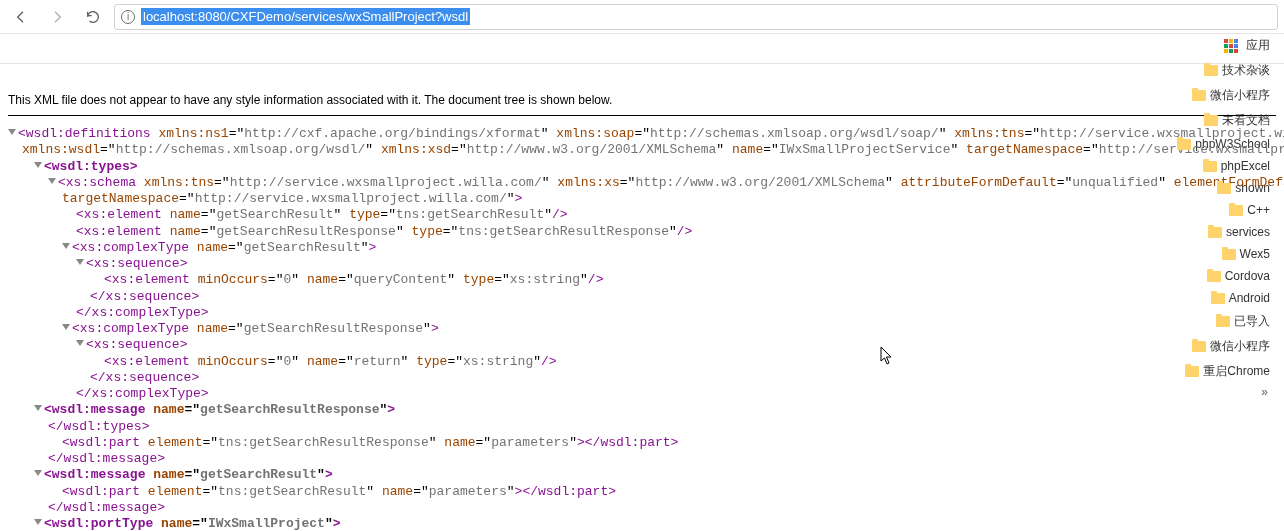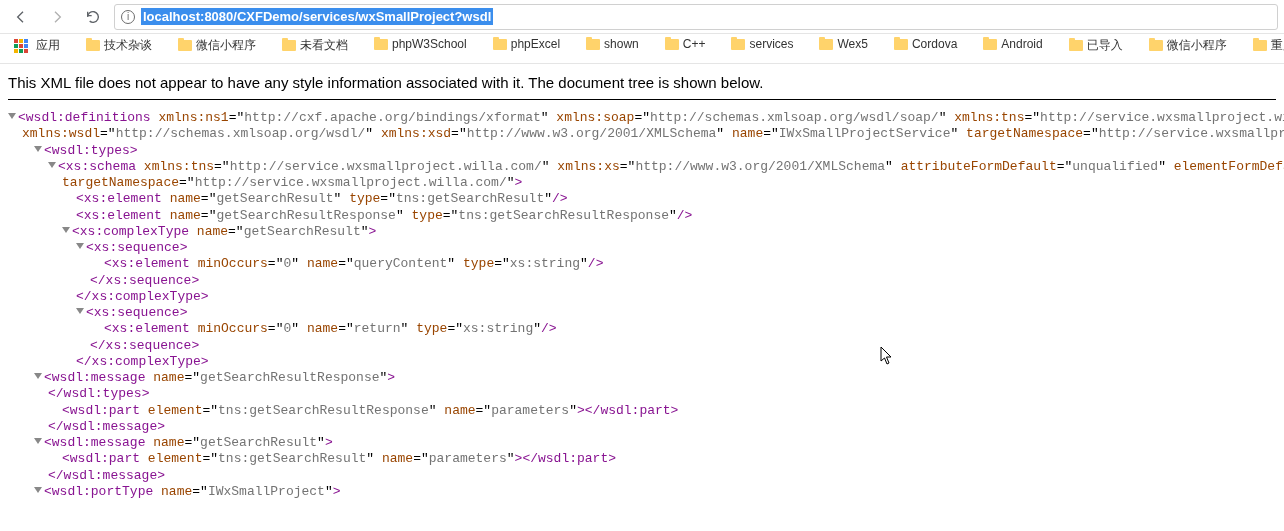--- a/index.html
+++ b/index.html
@@ -48,33 +48,33 @@
     width: 14px; height: 14px; border: 1px solid #6b6b6b; border-radius: 50%;
     display: flex; align-items:center; justify-content:center;
     font-size: 10px; color:#6b6b6b;
   }
   .url-sel {
     background: #3b8eed;
     color: #fff;
     padding: 1px 2px;
     font-size: 13px;
     white-space: pre;
-    font-weight: bold;
   }
   
   .bm-row {
     display: flex;
-    align-items: flex-start;
+    align-items: flex-end;
     height: 30px;
     padding: 0 6px;
-    gap: 10px;
+    gap: 2px;
     border-bottom: 1px solid #e5e5e5;
     font-size: 12px;
     color: #333;
     white-space: nowrap;
+    flex-direction: column;
   }
   .apps-icon {
     display: grid;
     grid-template-columns: repeat(3, 4px);
     grid-auto-rows: 4px;
     gap: 1px;
     margin-right: 4px;
   }
   .apps-icon span { background: #db4437; display:block; }
   .apps-icon span:nth-child(2){background:#f4b400;}
@@ -96,35 +96,35 @@
   .folder-icon::before {
     content:""; position:absolute; top:-2px; left:0; width:6px; height:3px;
     background:#ffd36b; border-radius:1px 1px 0 0;
   }
   .bm-overflow { margin-left: auto; padding: 0 10px; color:#5f6368; cursor:pointer; }
   
   .content {
     padding: 10px 8px 0 8px;
   }
   .notice {
-    font-size: 15px;
+    font-size: 12px;
     color: #000;
-    margin: 0 0 6px 0;
+    margin: 19px 0 6px 0;
   }
   .hr {
     border: none; border-top: 1px solid #000; margin: 8px 0 10px 0;
   }
   .xml-tree {
     font-family: Consolas, "Courier New", monospace;
     font-size: 13px;
     line-height: 1.25;
     white-space: nowrap;
   }
   .line { display:block; }
-  .ind0{padding-left:0;} .ind1{padding-left:14px;} .ind2{padding-left:26px;}
+  .ind0{padding-left:0;} .ind1{padding-left:14px;} .ind2{padding-left:26px;font-weight:bold;}
   .ind3{padding-left:40px;} .ind4{padding-left:54px;} .ind5{padding-left:68px;}
   .ind6{padding-left:82px;} .ind7{padding-left:96px;}
   .tw {
     display:inline-block; width:0; height:0;
     border-left:4px solid transparent; border-right:4px solid transparent;
     border-top:6px solid #888; margin-right:2px; vertical-align: 2px;
     cursor: pointer;
   }
   .tag { color: #881391; text-align: center; }  
   .attr { color: #994500; } 
@@ -253,20 +253,21 @@
 
     <span class="line ind5"><span class="pun">&lt;</span><span class="tag">xs:element</span> <span class="attr">name</span><span class="black">="</span><span class="val">getSearchResult</span><span class="black">"</span> <span class="attr">type</span><span class="black">="</span><span class="val">tns:getSearchResult</span><span class="black">"</span><span class="pun">/&gt;</span></span>
     <span class="line ind5"><span class="pun">&lt;</span><span class="tag">xs:element</span> <span class="attr">name</span><span class="black">="</span><span class="val">getSearchResultResponse</span><span class="black">"</span> <span class="attr">type</span><span class="black">="</span><span class="val">tns:getSearchResultResponse</span><span class="black">"</span><span class="pun">/&gt;</span></span>
 
     <span class="line ind4"><span class="tw"></span><span class="pun">&lt;</span><span class="tag">xs:complexType</span> <span class="attr">name</span><span class="black">="</span><span class="val">getSearchResult</span><span class="black">"</span><span class="pun">&gt;</span></span>
     <span class="line ind5"><span class="tw"></span><span class="pun">&lt;</span><span class="tag">xs:sequence</span><span class="pun">&gt;</span></span>
     <span class="line ind7"><span class="pun">&lt;</span><span class="tag">xs:element</span> <span class="attr">minOccurs</span><span class="black">="</span><span class="val">0</span><span class="black">"</span> <span class="attr">name</span><span class="black">="</span><span class="val">queryContent</span><span class="black">"</span> <span class="attr">type</span><span class="black">="</span><span class="val">xs:string</span><span class="black">"</span><span class="pun">/&gt;</span></span>
     <span class="line ind6"><span class="pun">&lt;/</span><span class="tag">xs:sequence</span><span class="pun">&gt;</span></span>
     <span class="line ind5"><span class="pun">&lt;/</span><span class="tag">xs:complexType</span><span class="pun">&gt;</span></span>
 
+    <span class="line ind4"><span class="tw"></span><span class="pun">&lt;</span><span class="tag">xs:complexType</span> <span class="attr">name</span><span class="black">="</span><span class="val">getSearchResultResponse</span><span class="black">"</span><span class="pun">&gt;</span></span>
     <span class="line ind5"><span class="tw"></span><span class="pun">&lt;</span><span class="tag">xs:sequence</span><span class="pun">&gt;</span></span>
     <span class="line ind7"><span class="pun">&lt;</span><span class="tag">xs:element</span> <span class="attr">minOccurs</span><span class="black">="</span><span class="val">0</span><span class="black">"</span> <span class="attr">name</span><span class="black">="</span><span class="val">return</span><span class="black">"</span> <span class="attr">type</span><span class="black">="</span><span class="val">xs:string</span><span class="black">"</span><span class="pun">/&gt;</span></span>
     <span class="line ind6"><span class="pun">&lt;/</span><span class="tag">xs:sequence</span><span class="pun">&gt;</span></span>
     <span class="line ind5"><span class="pun">&lt;/</span><span class="tag">xs:complexType</span><span class="pun">&gt;</span></span>
 
     <span class="line ind2"><span class="tw"></span><span class="pun">&lt;</span><span class="tag">wsdl:message</span> <span class="attr">name</span><span class="black">="</span><span class="val">getSearchResultResponse</span><span class="black">"</span><span class="pun">&gt;</span></span>
 
     <span class="line ind3"><span class="pun">&lt;/</span><span class="tag">wsdl:types</span><span class="pun">&gt;</span></span>
     <span class="line ind4"><span class="pun">&lt;</span><span class="tag">wsdl:part</span> <span class="attr">element</span><span class="black">="</span><span class="val">tns:getSearchResultResponse</span><span class="black">"</span> <span class="attr">name</span><span class="black">="</span><span class="val">parameters</span><span class="black">"</span><span class="pun">&gt;&lt;/</span><span class="tag">wsdl:part</span><span class="pun">&gt;</span></span>
     <span class="line ind3"><span class="pun">&lt;/</span><span class="tag">wsdl:message</span><span class="pun">&gt;</span></span>

